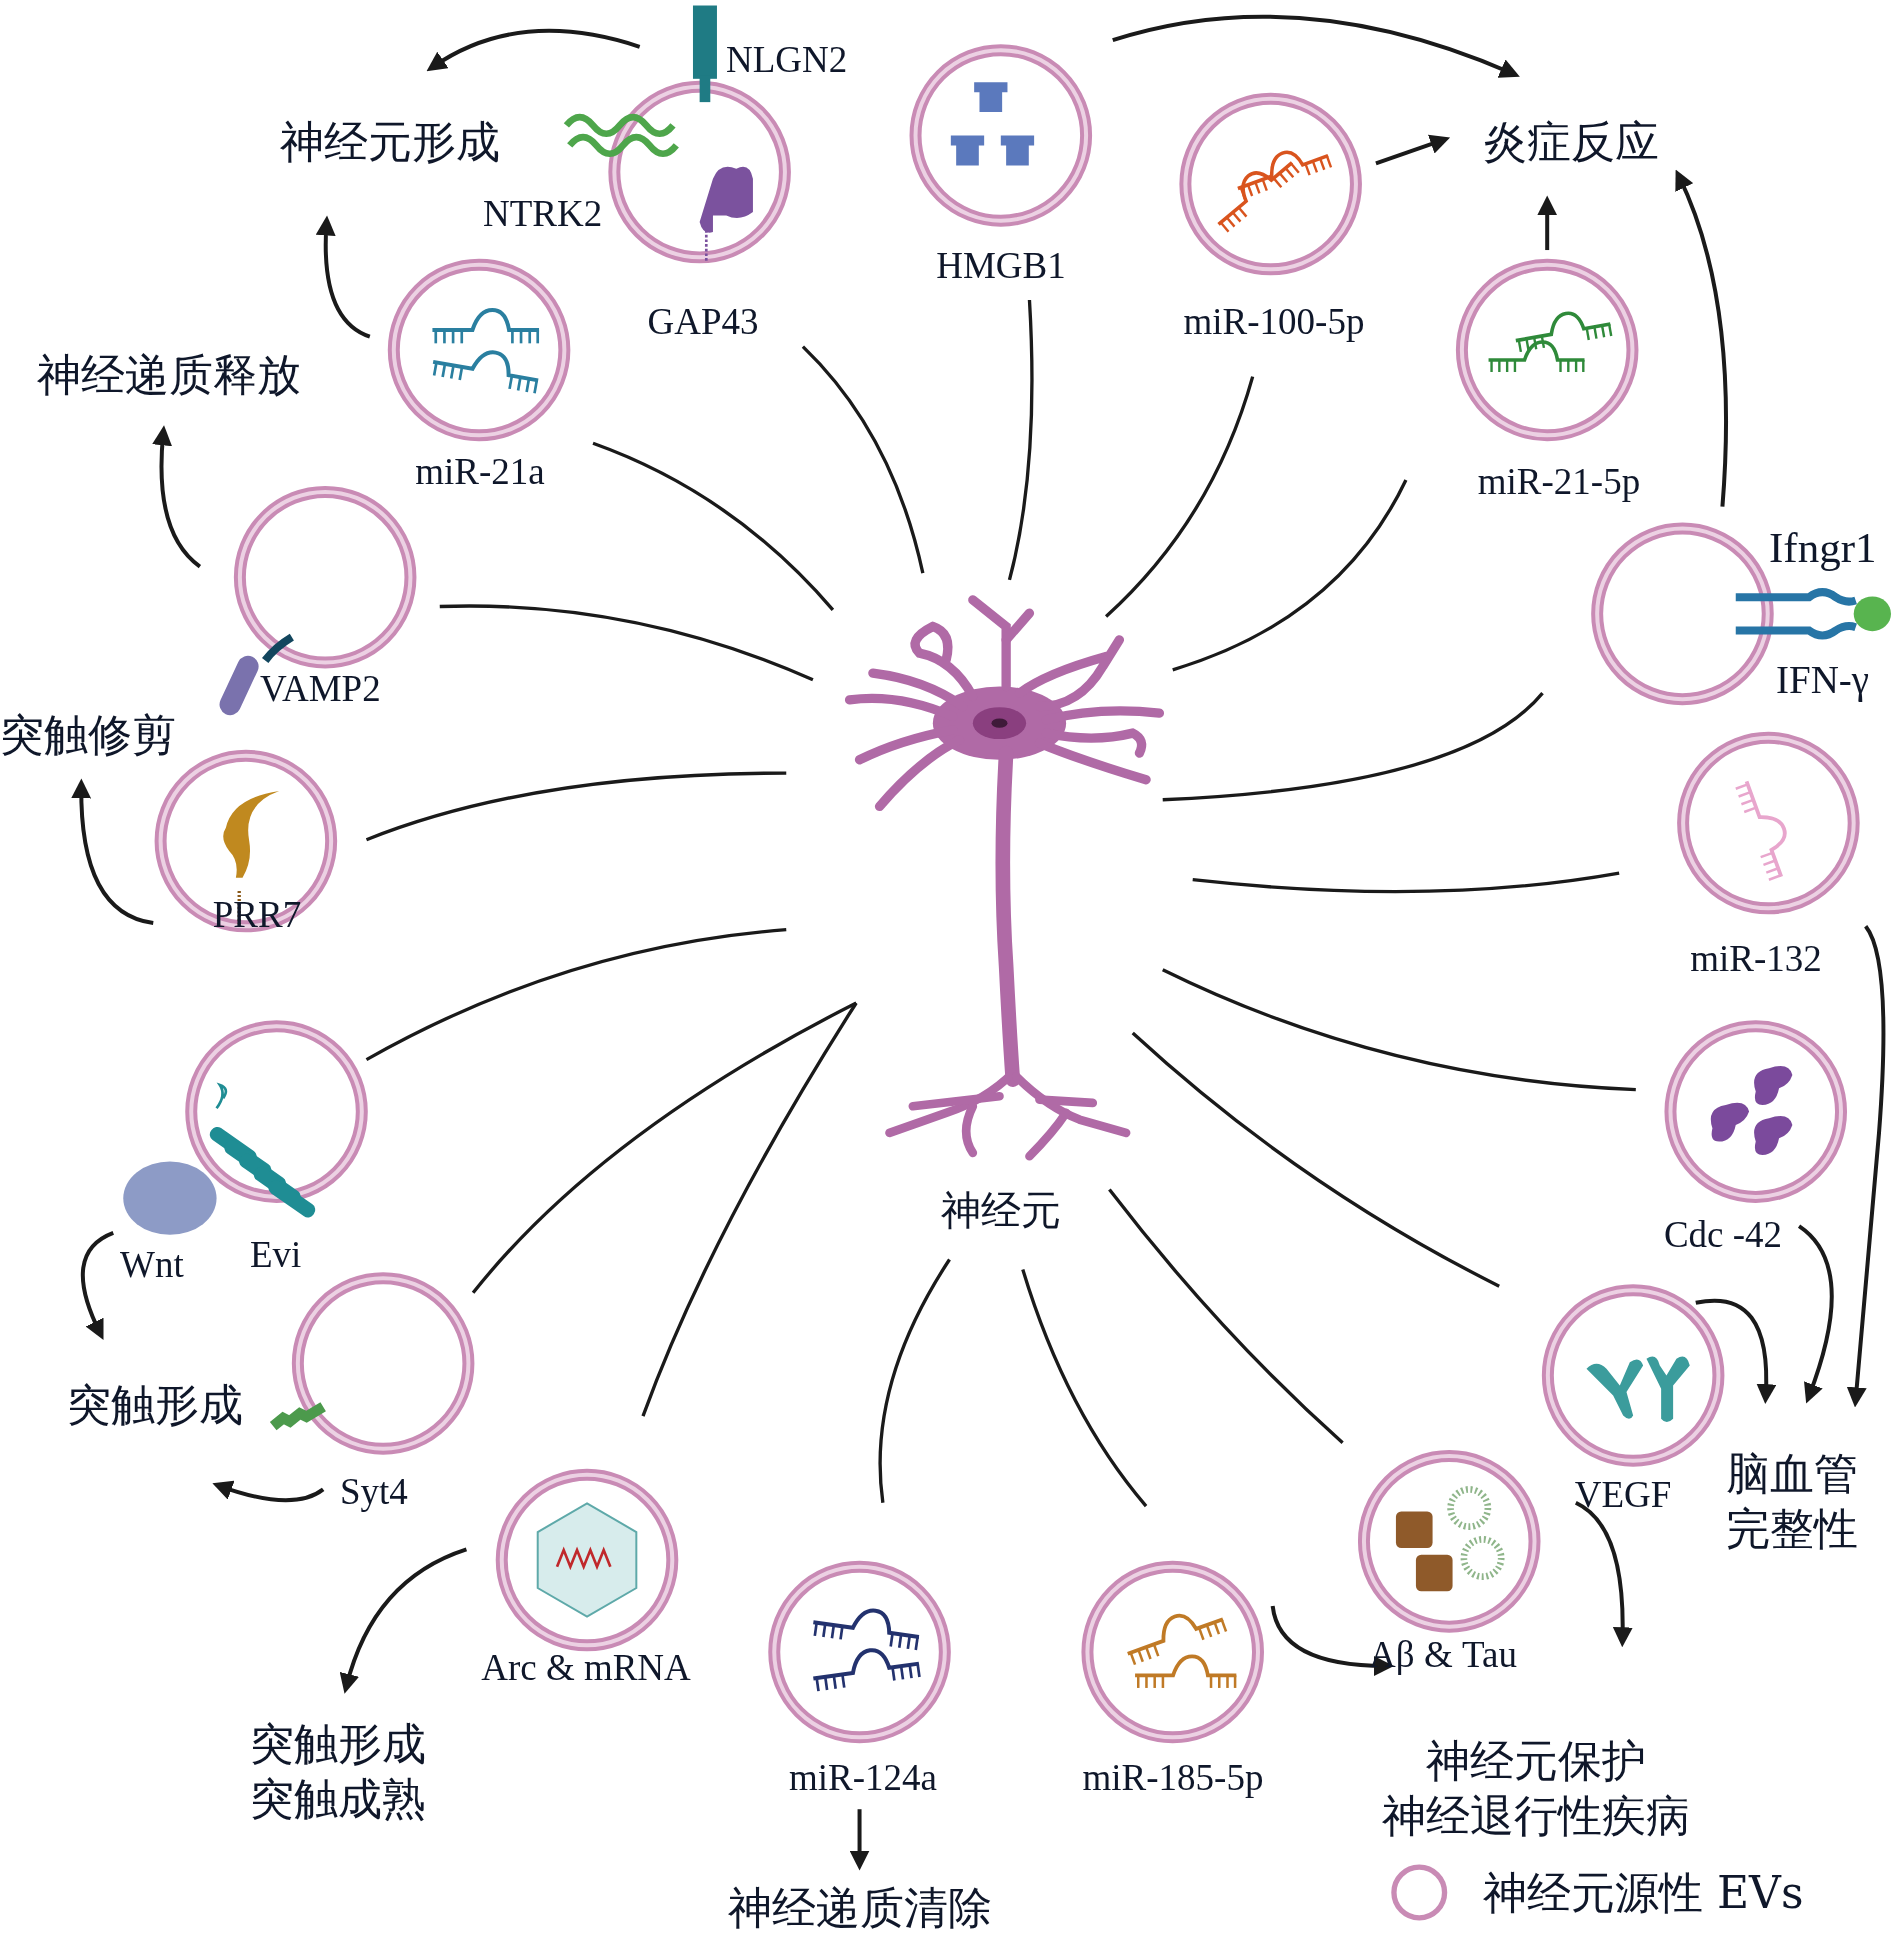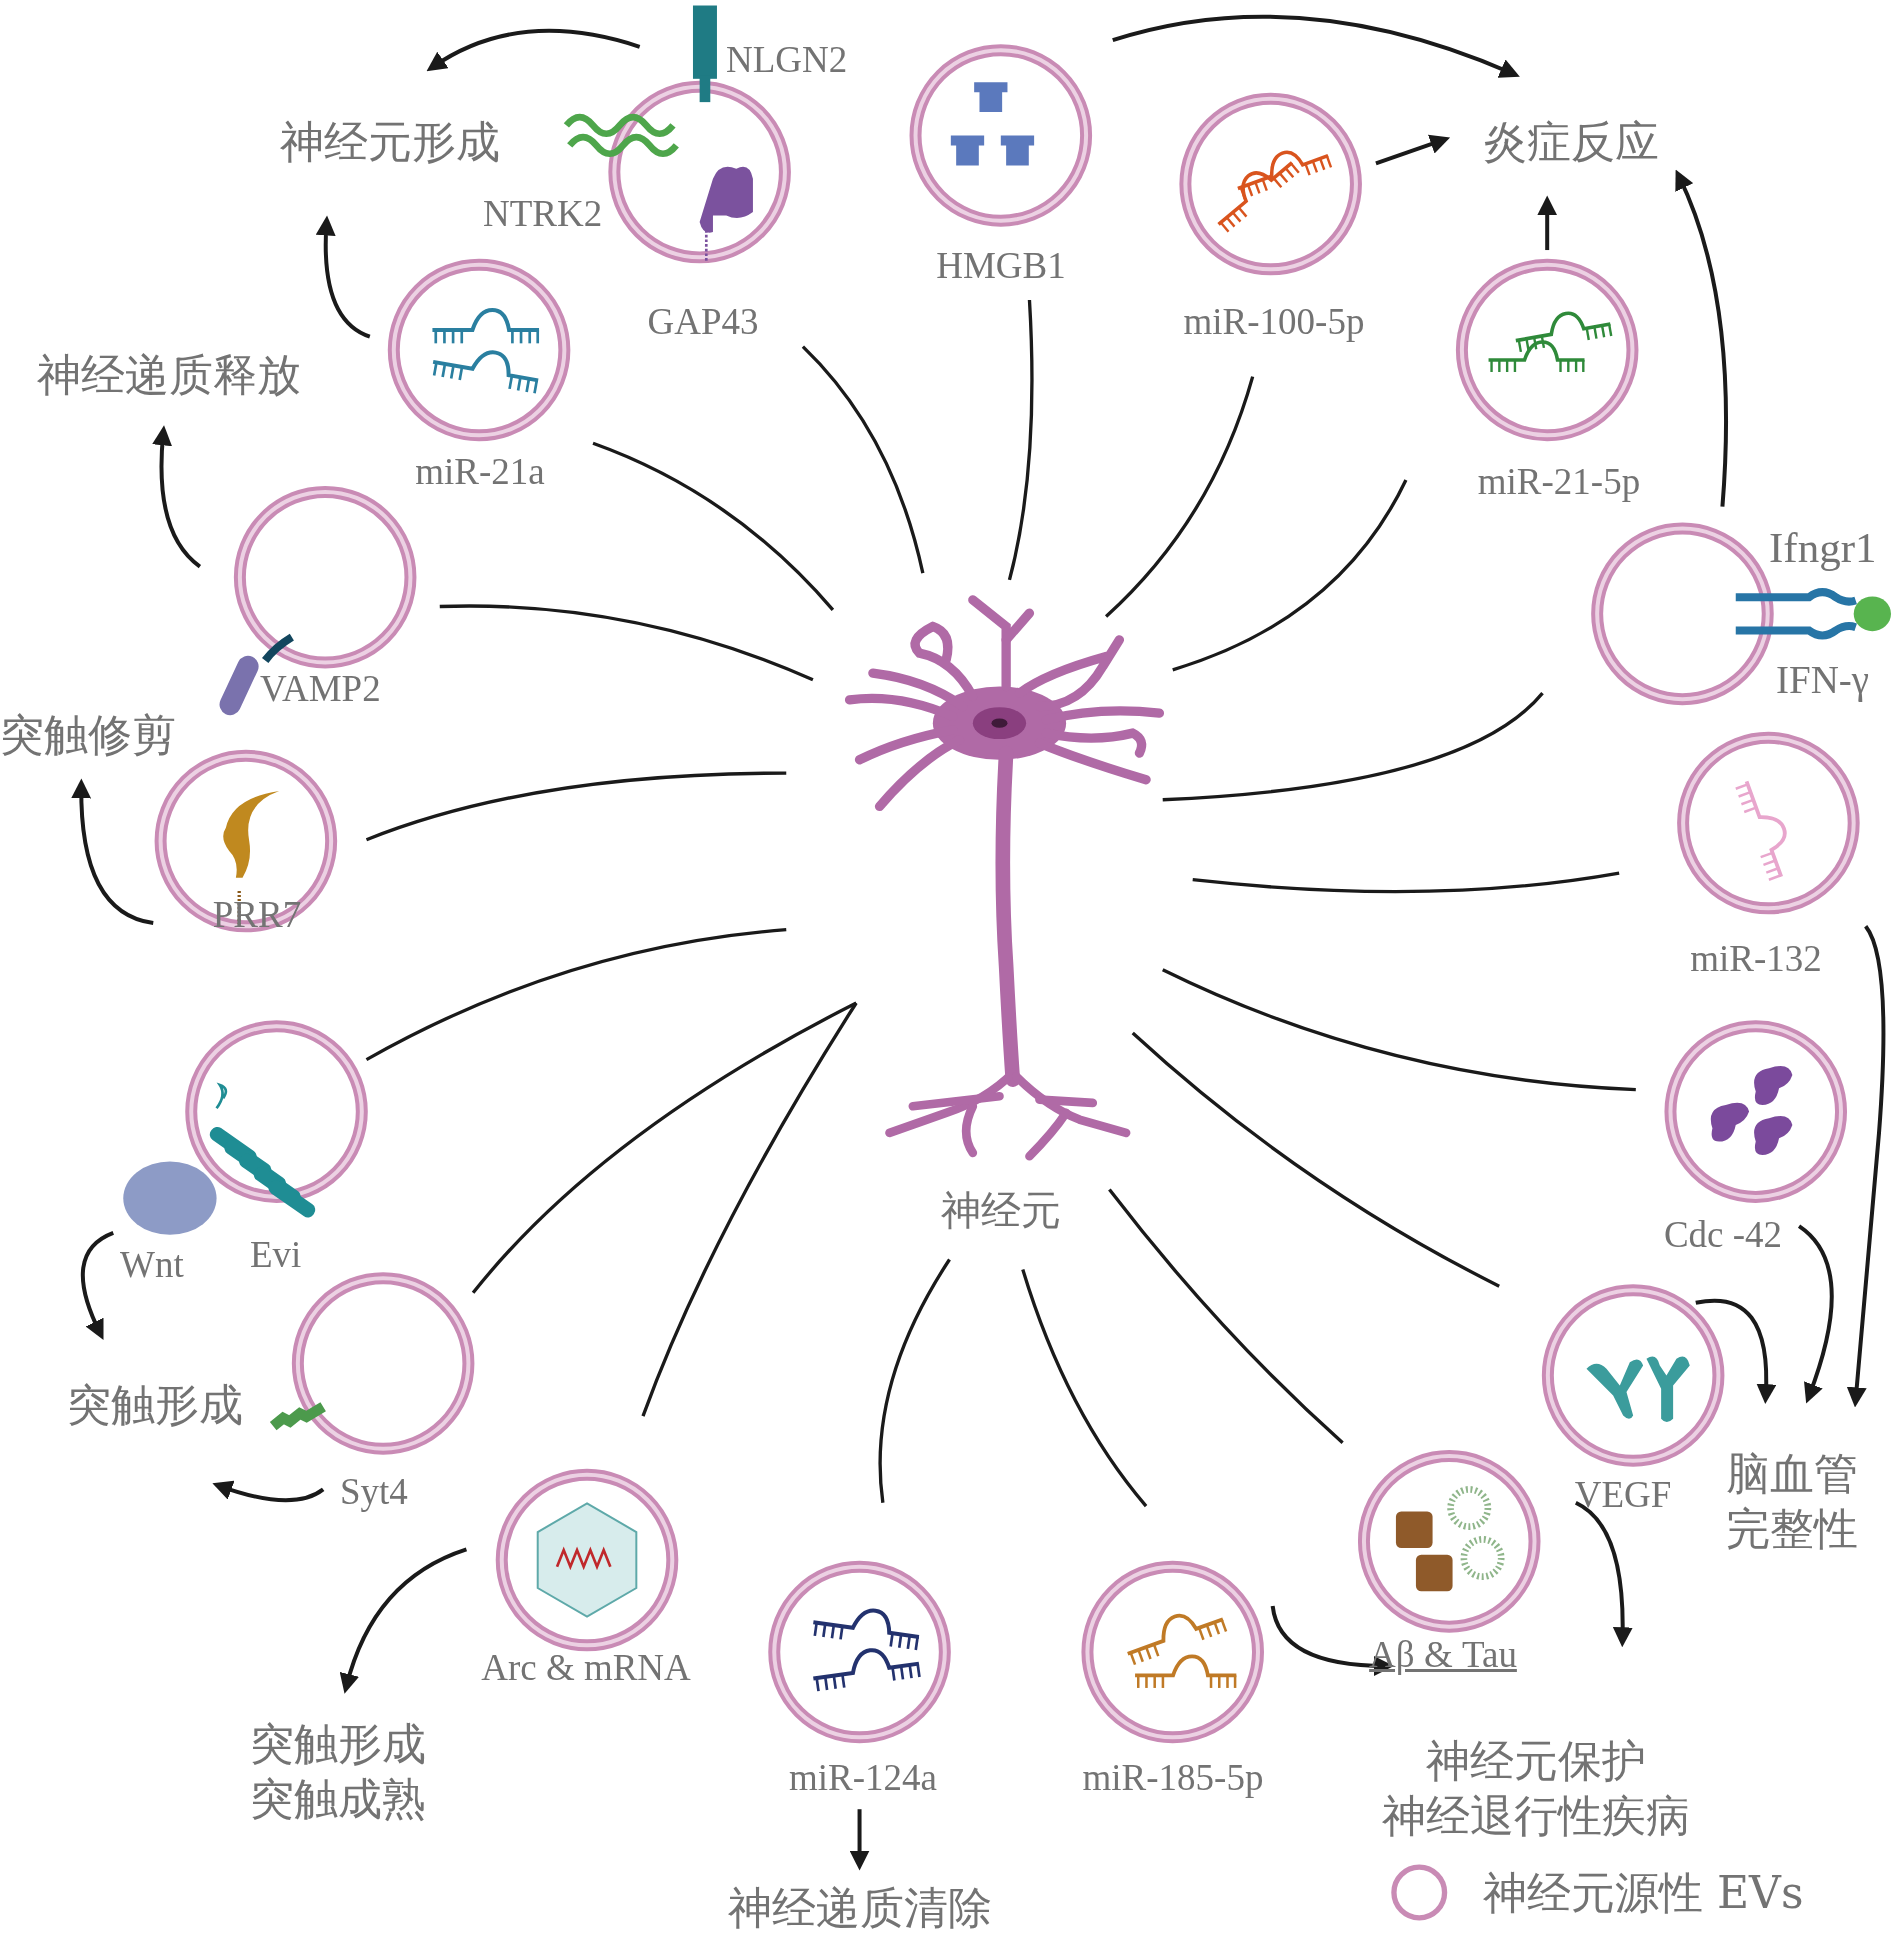--- a/index.html
+++ b/index.html
@@ -1,19 +1,19 @@
 <!DOCTYPE html>
 <html style="font-size:10.7px"><head>
 <meta charset="utf-8">
 <style>
   html, body { margin:0; padding:0; background:#ffffff; }
   body { width:1903px; height:1936px; position:relative; overflow:hidden;
          font-family:"Liberation Serif","DejaVu Serif",serif; color:#231815; }
   #canvas { position:absolute; left:0; top:0; width:1903px; height:1936px; }
-  .lbl { position:absolute; white-space:nowrap; font-size:37px; line-height:1; color:#737373; }
+  .lbl { position:absolute; white-space:nowrap; font-size:37px; line-height:1; color:#0f172a; }
   .lbl.cn { font-family:"DejaVu Serif","Liberation Serif",serif; font-size:44px; }
   .lbl.multi { white-space:pre; text-align:center; line-height:1.25; }
   .lbl.center { transform:translateX(-50%); }
 </style>
 </head>
 <body>
 
 <svg id="canvas" width="1903" height="1936" viewBox="0 0 2856 2905" xmlns="http://www.w3.org/2000/svg">
   <defs>
     <marker id="ah" viewBox="0 0 10 10" refX="6" refY="5" markerWidth="5" markerHeight="5" orient="auto-start-reverse">
@@ -265,21 +265,21 @@
 <div class="lbl" style="left:455px; top:195px;margin-left:28px;">NTRK2</div>
 <div class="lbl center" style="left:703px; top:303px;">GAP43</div>
 <div class="lbl center" style="left:1001px; top:247px;">HMGB1</div>
 <div class="lbl center" style="left:1274px; top:303px;">miR-100-5p</div>
 <div class="lbl center" style="left:1559px; top:463px;">miR-21-5p</div>
 <div class="lbl" style="left:1769px; top:526px; font-size:43px;">Ifngr1</div>
 <div class="lbl" style="left:1776px; top:660px; font-size:39px;">IFN-γ</div>
 <div class="lbl center" style="left:1756px; top:940px;">miR-132</div>
 <div class="lbl center" style="left:1723px; top:1216px;">Cdc -42</div>
 <div class="lbl center" style="left:1623px; top:1476px;">VEGF</div>
-<div class="lbl center" style="left:1443px; top:1636px;text-decoration:underline;">Aβ &amp; Tau</div>
+<div class="lbl center" style="left:1443px; top:1636px;">Aβ &amp; Tau</div>
 <div class="lbl center" style="left:1173px; top:1759px;">miR-185-5p</div>
 <div class="lbl center" style="left:863px; top:1759px;">miR-124a</div>
 <div class="lbl center" style="left:586px; top:1649px;">Arc &amp; mRNA</div>
 <div class="lbl" style="left:340px; top:1473px;">Syt4</div>
 <div class="lbl" style="left:250px; top:1236px;">Evi</div>
 <div class="lbl" style="left:120px; top:1246px;">Wnt</div>
 <div class="lbl center" style="left:257px; top:896px;font-family:Liberation Serif, serif;">PRR7</div>
 <div class="lbl" style="left:260px; top:670px;">VAMP2</div>
 <div class="lbl center" style="left:480px; top:453px;">miR-21a</div>
 

